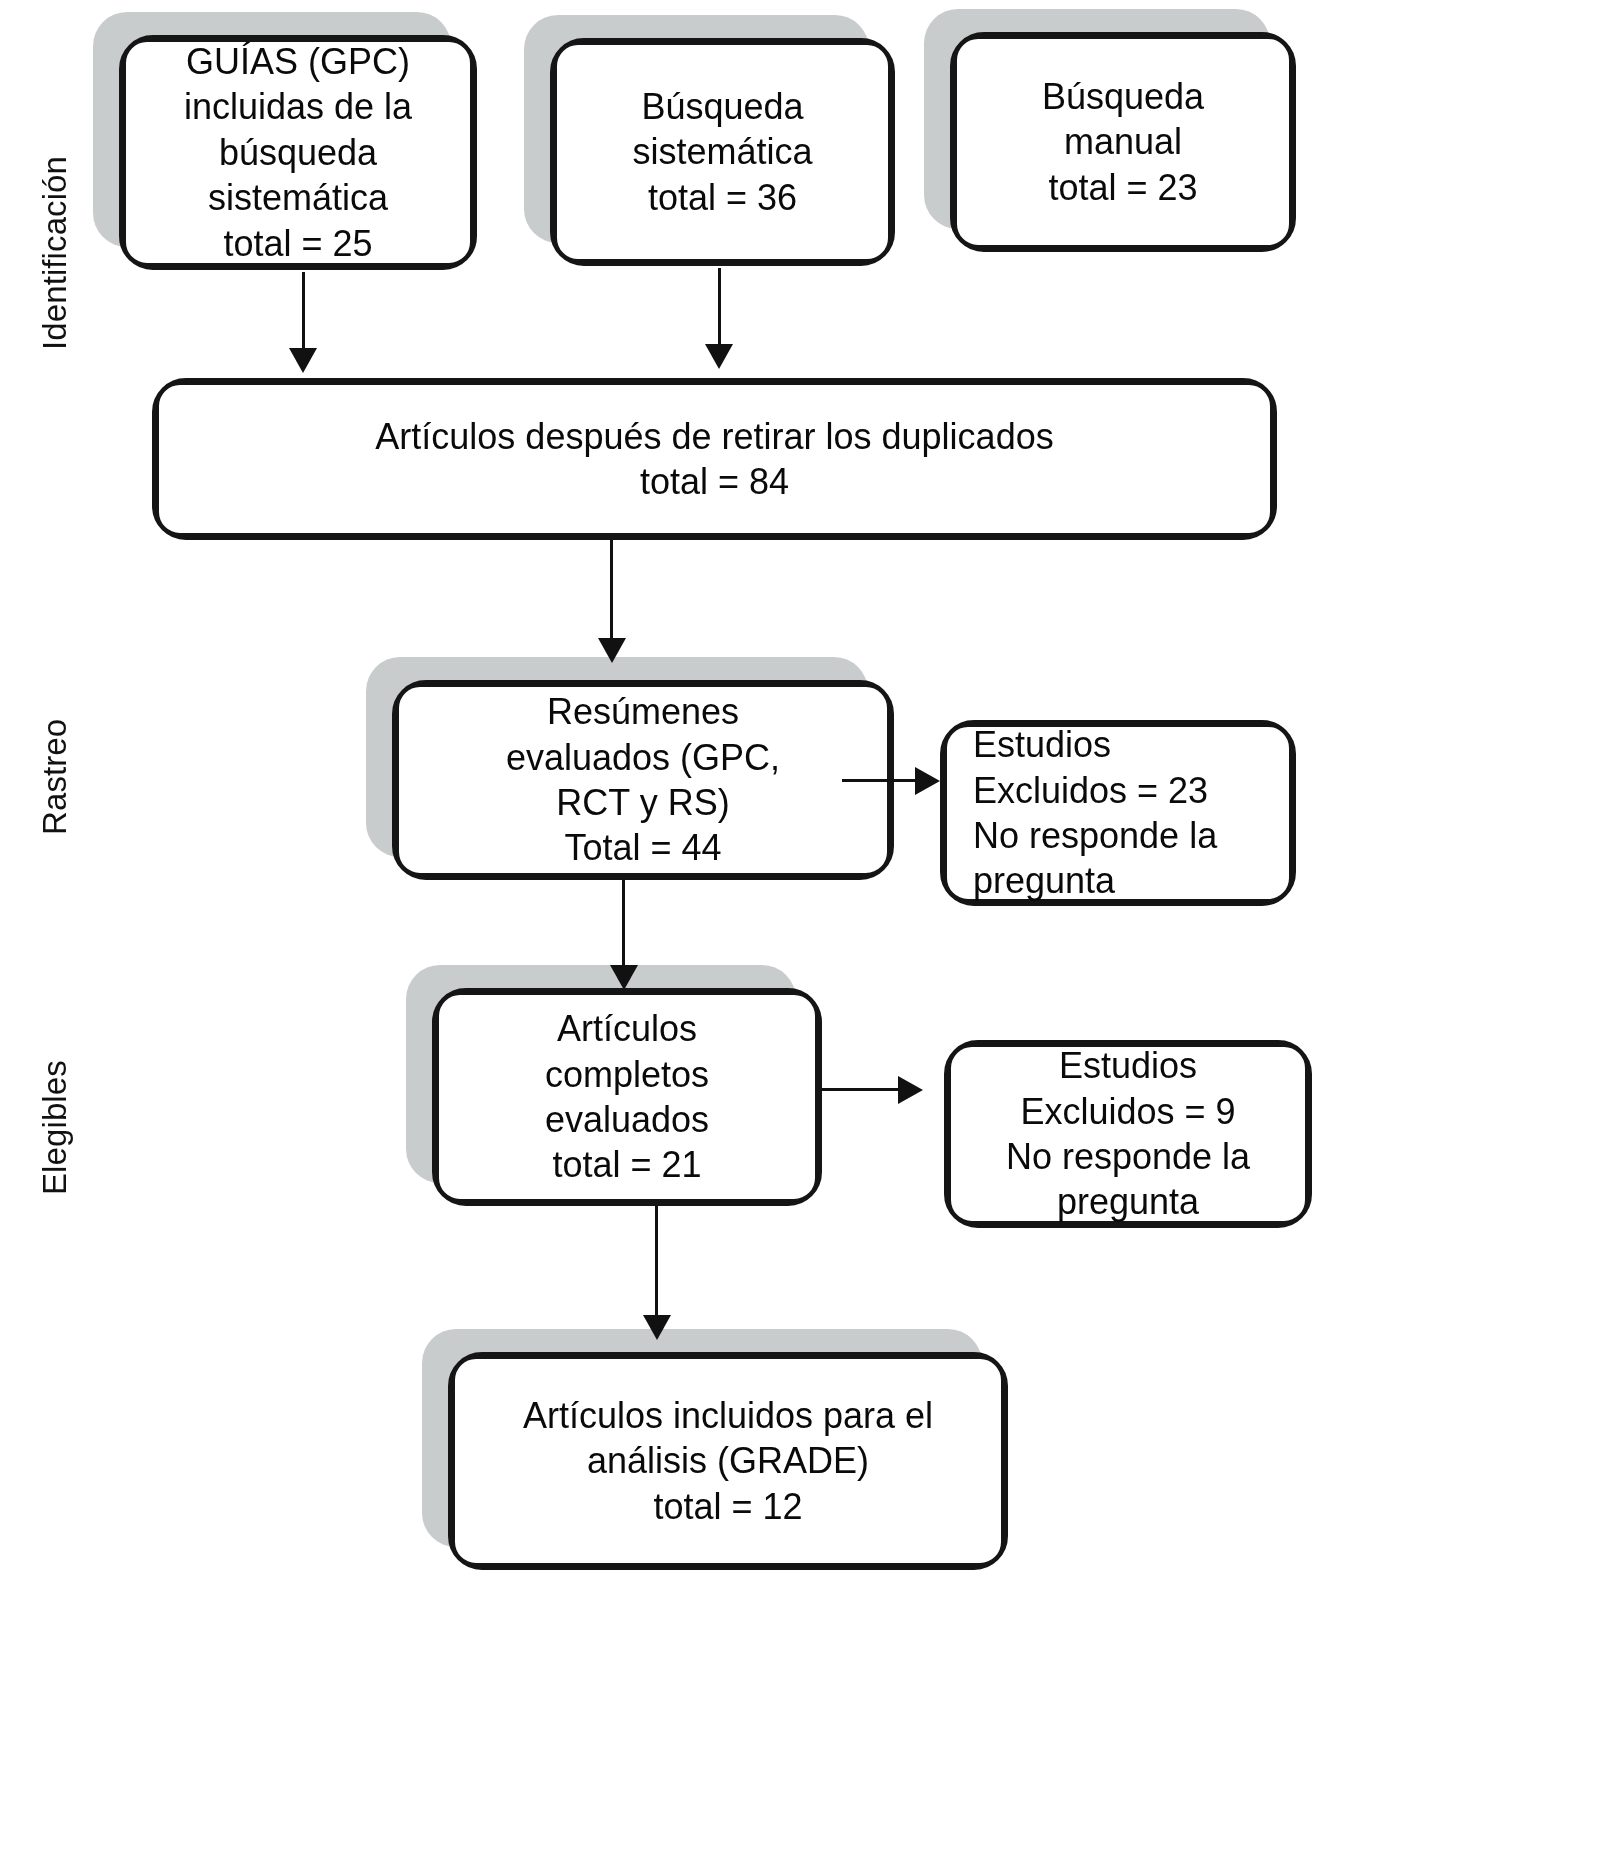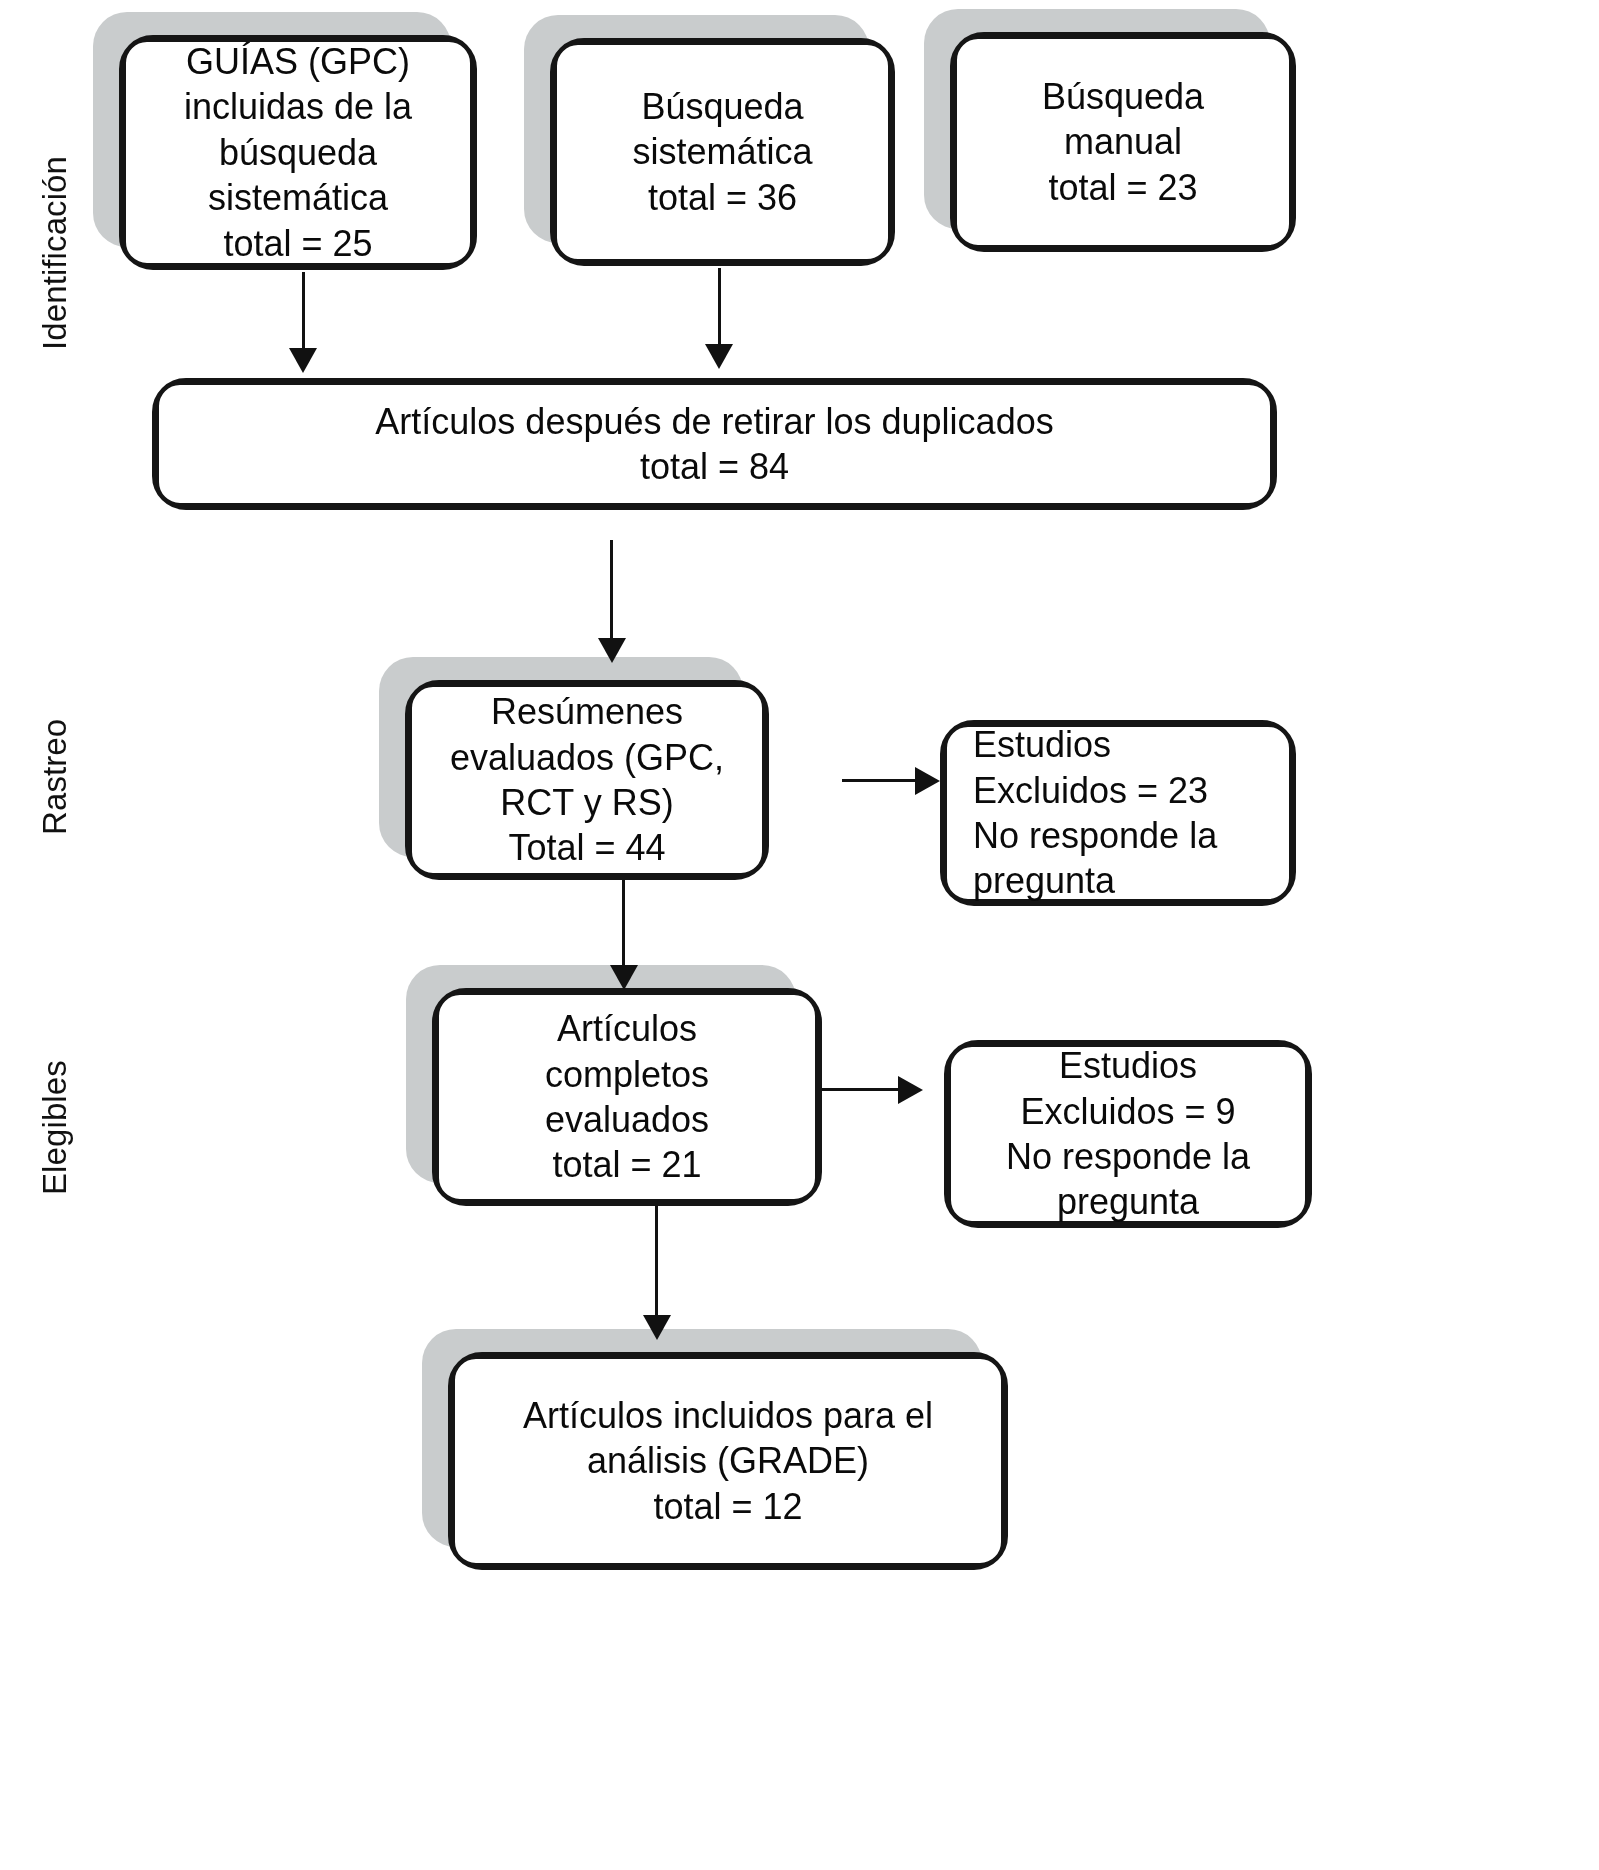--- a/index.html
+++ b/index.html
@@ -163,32 +163,32 @@
 total = 23</div>
     </div>
   </div>
 
   <div class="vline" style="left: 302px; top: 272px; height: 85px;"></div>
   <div class="arrow-down" style="left: 289px; top: 348px;"></div>
 
   <div class="vline" style="left: 718px; top: 268px; height: 85px;"></div>
   <div class="arrow-down" style="left: 705px; top: 344px;"></div>
 
-  <div class="node" style="left: 152px; top: 378px; width: 1125px; height: 132px;">
+  <div class="node" style="left: 152px; top: 378px; width: 1125px; height: 162px;">
     <div class="outer"></div>
     <div class="inner">
       <div class="label">Artículos después de retirar los duplicados
 total = 84</div>
     </div>
   </div>
 
   <div class="vline" style="left: 610px; top: 540px; height: 105px;"></div>
   <div class="arrow-down" style="left: 598px; top: 638px;"></div>
 
-  <div class="node" style="left: 405px; top: 680px; width: 364px; height: 200px;">
+  <div class="node" style="left: 392px; top: 680px; width: 502px; height: 200px;">
     <div class="shadow"></div>
     <div class="outer"></div>
     <div class="inner">
       <div class="label">Resúmenes
 evaluados (GPC,
 RCT y RS)
 Total = 44</div>
     </div>
   </div>
 

